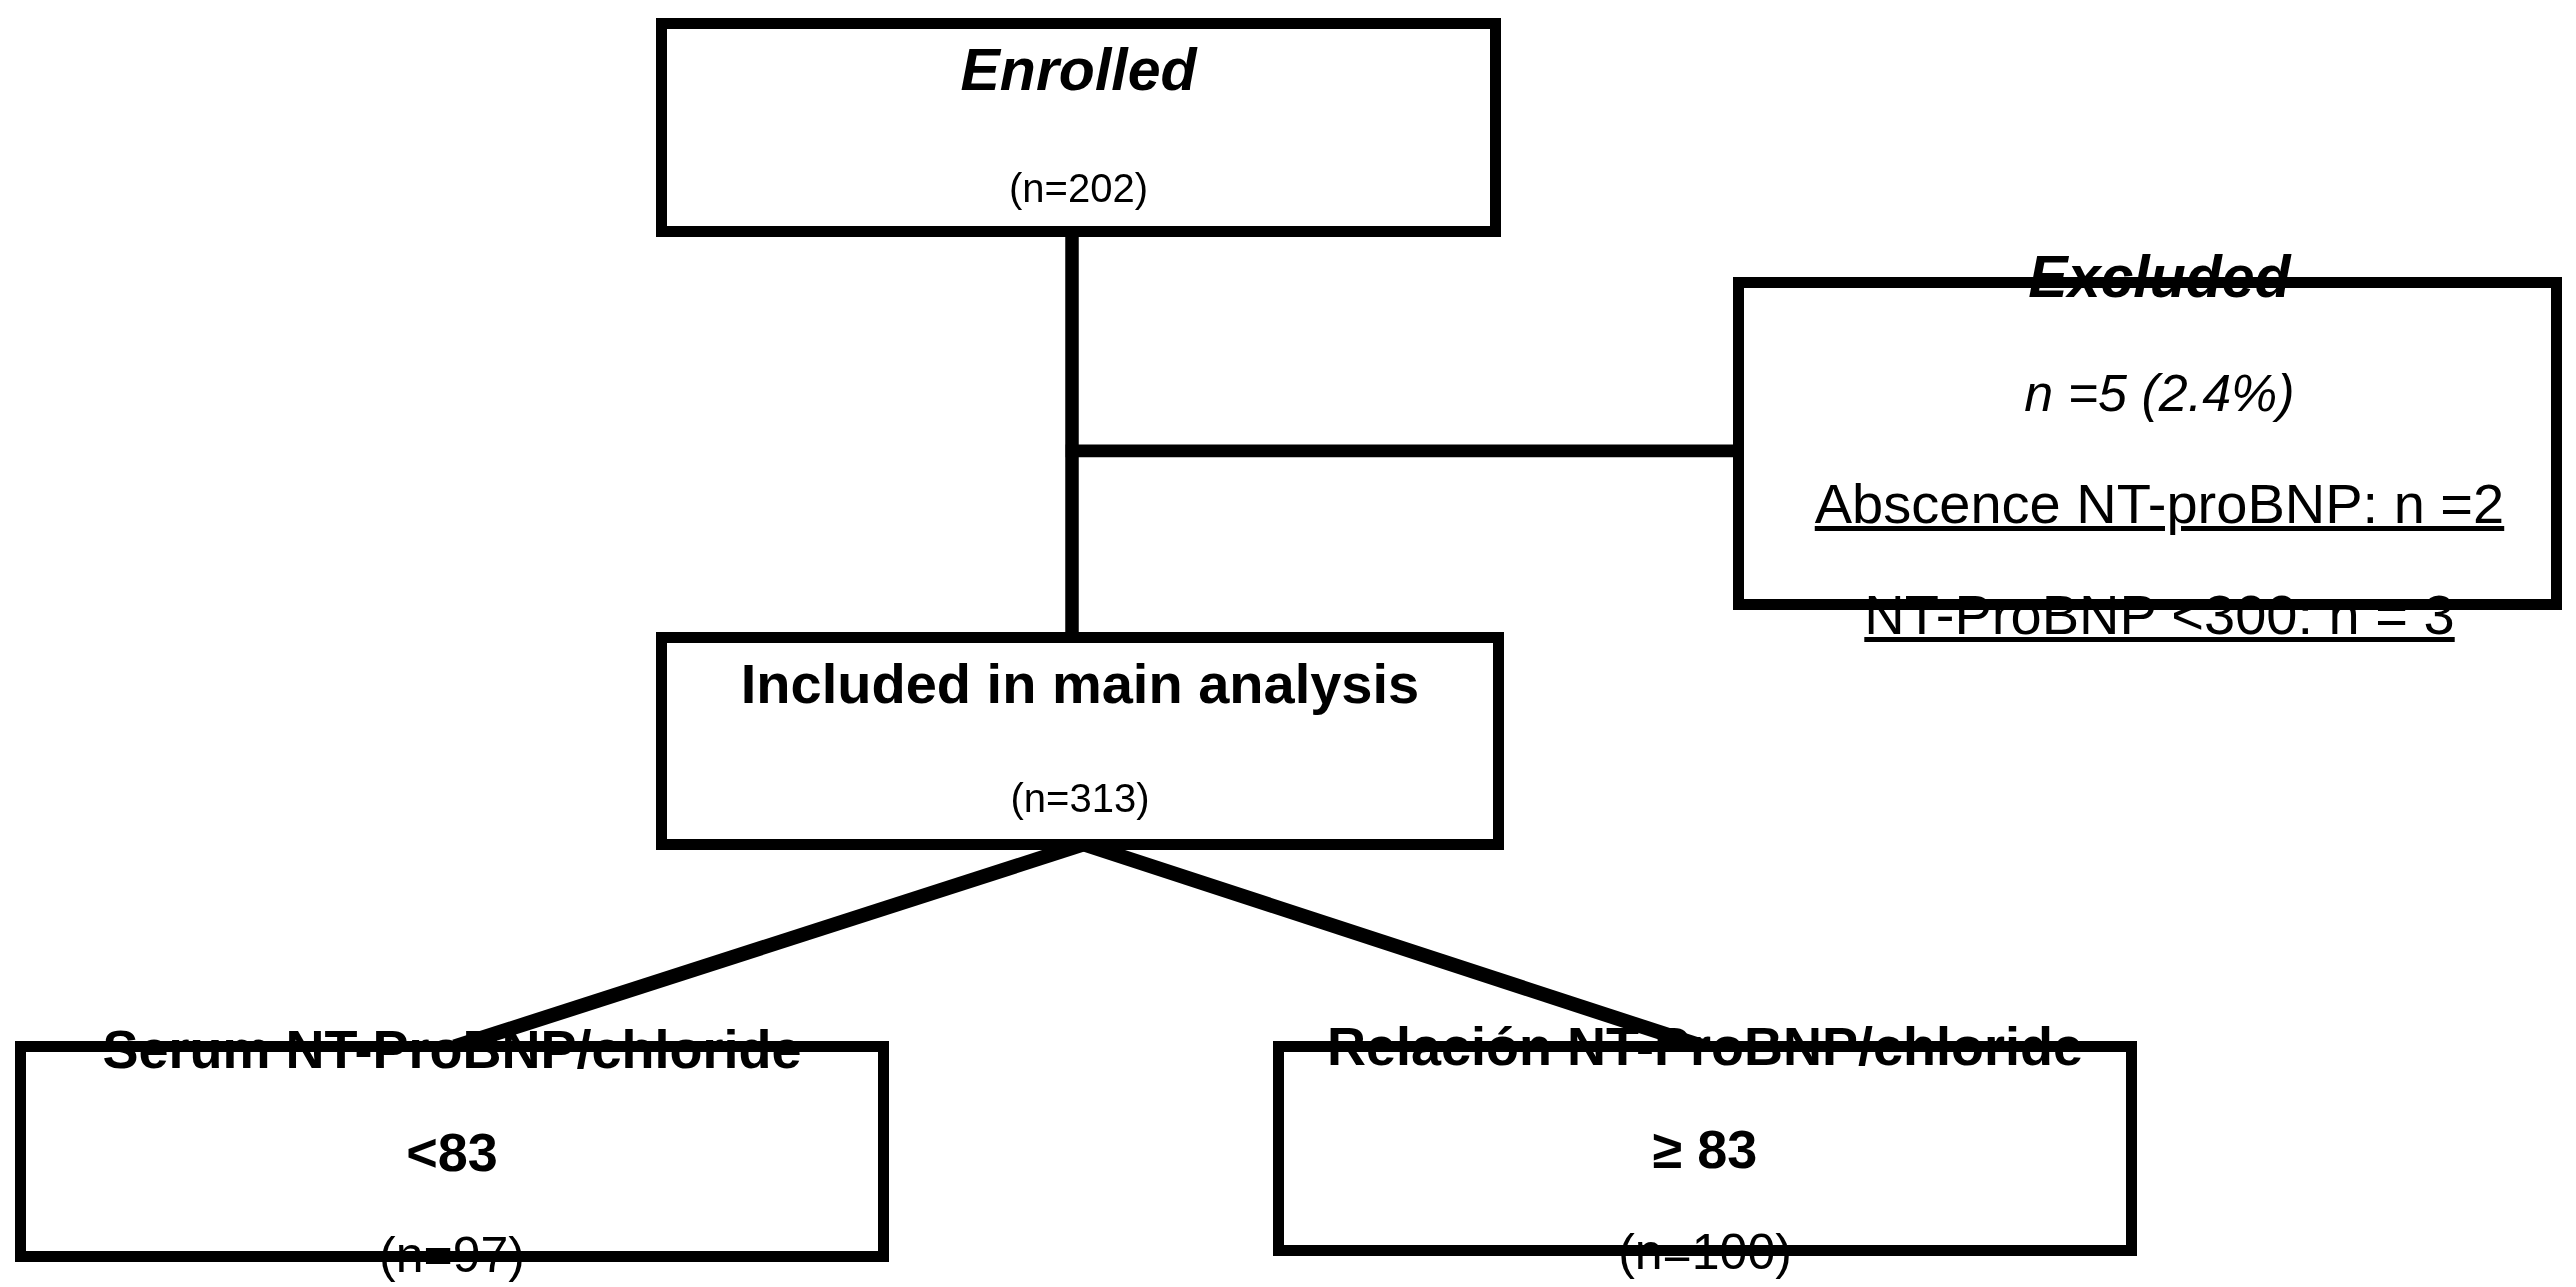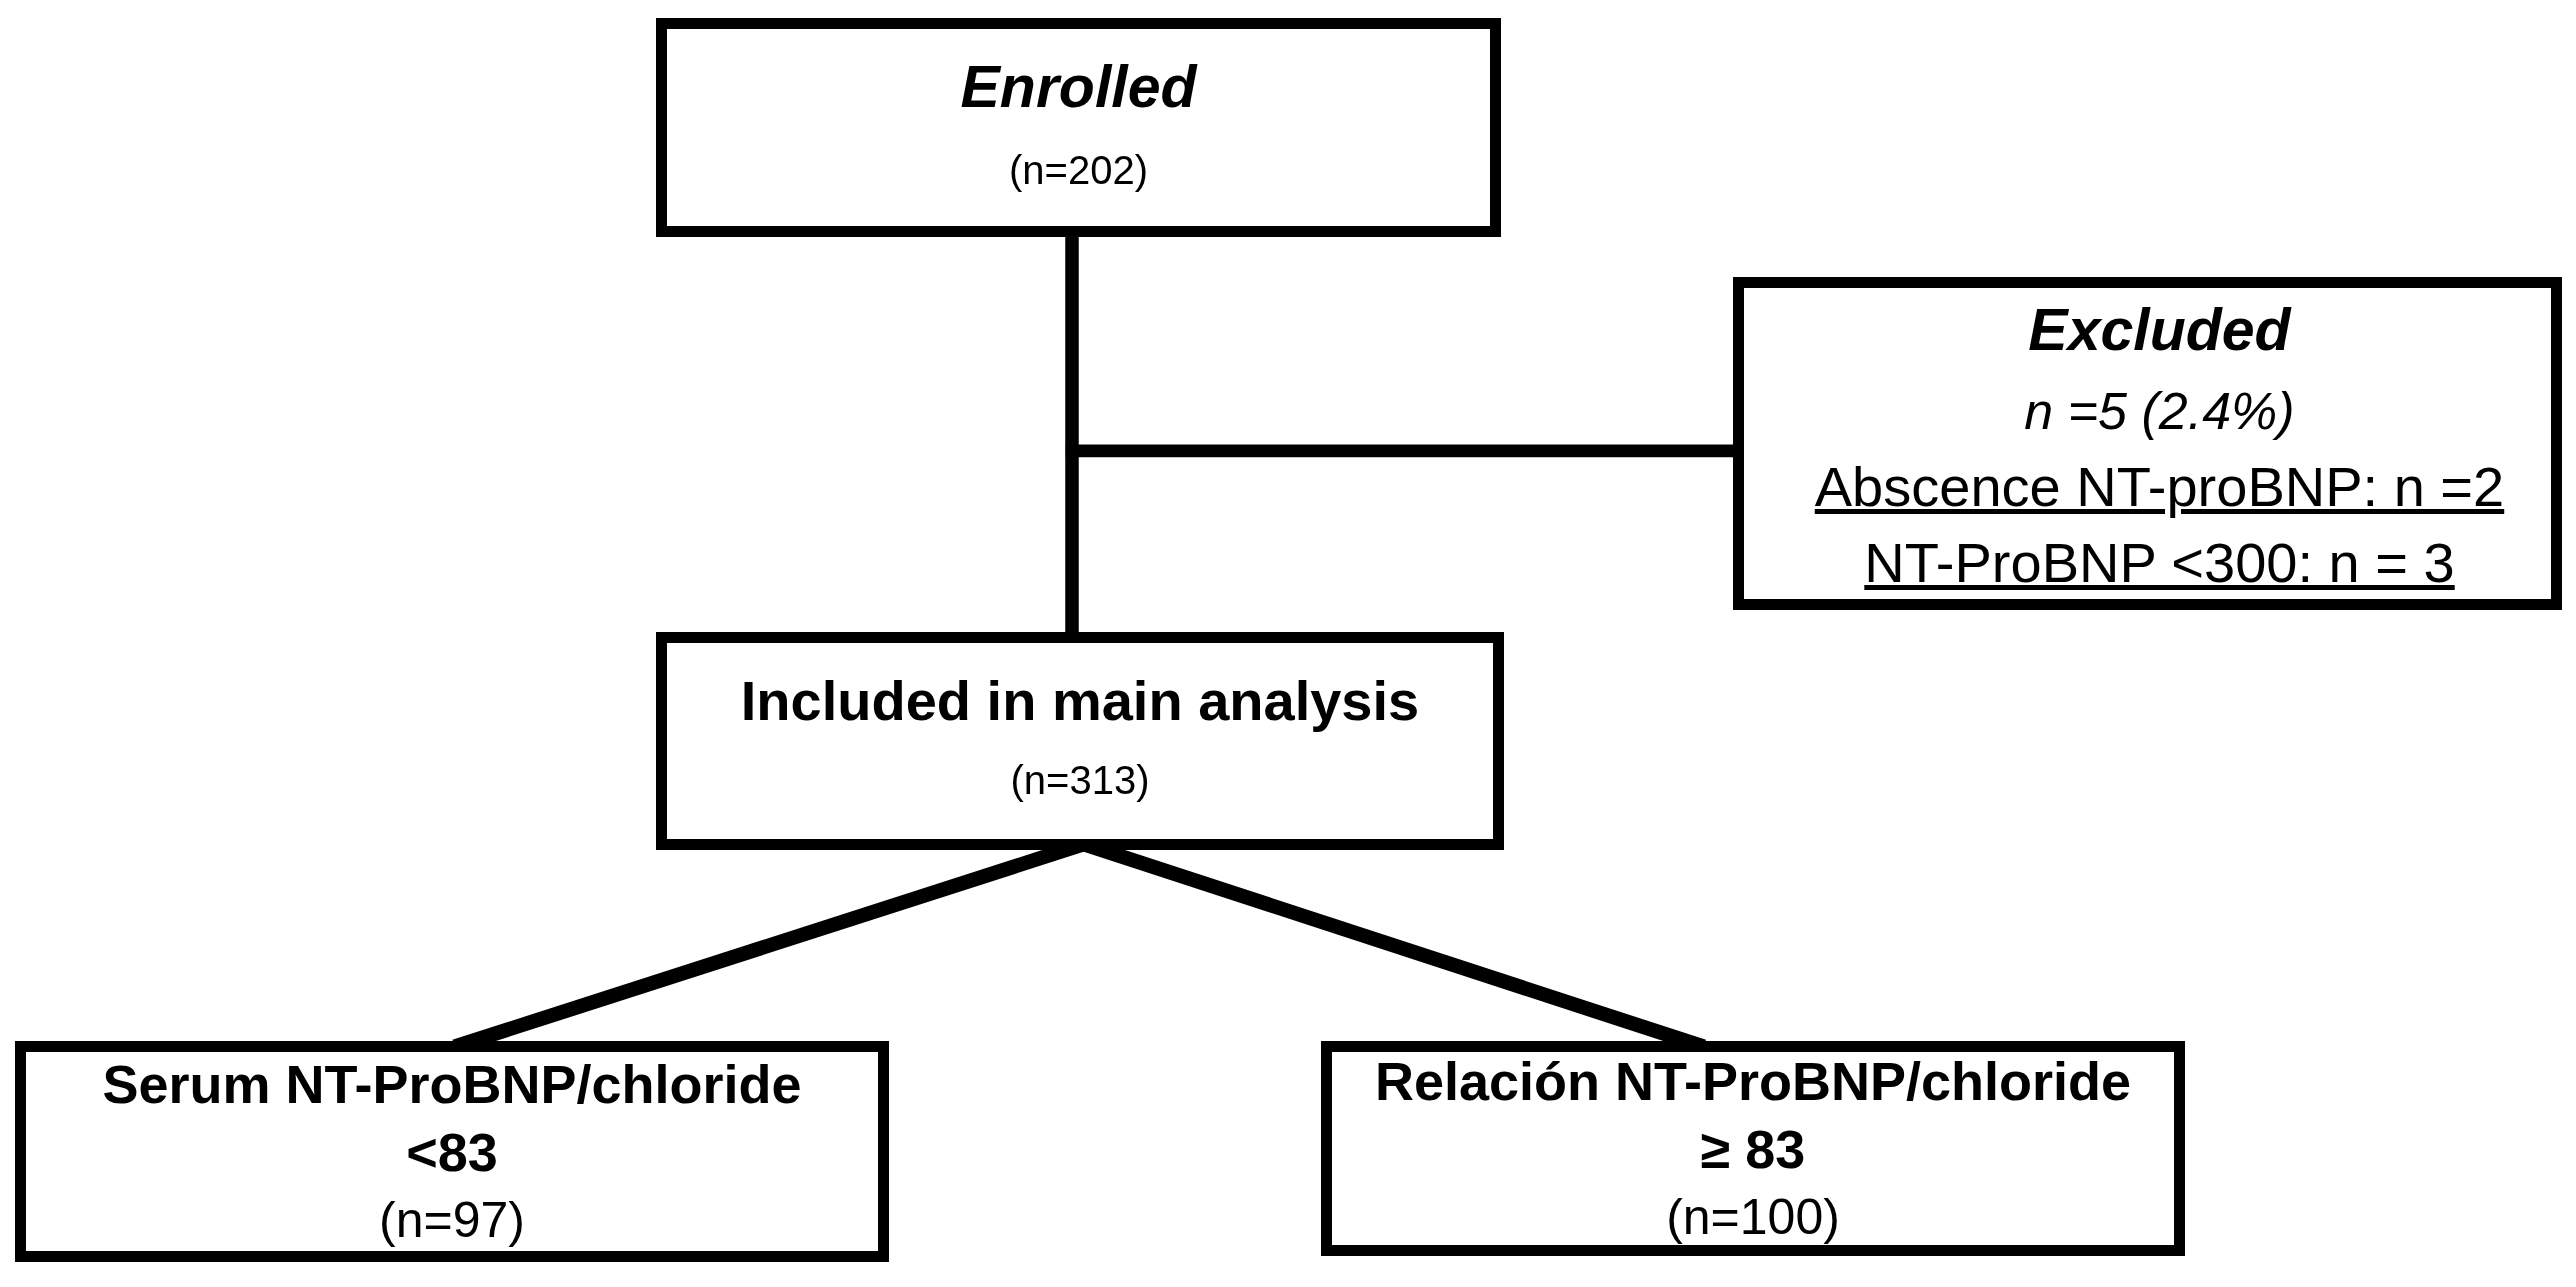--- a/index.html
+++ b/index.html
@@ -20,20 +20,21 @@
     position: absolute;
     box-sizing: border-box;
     border: 11.7px solid #000000;
     background: #ffffff;
     display: flex;
     flex-direction: column;
     justify-content: center;
     align-items: center;
     text-align: center;
     z-index: 2;
+    gap: 35px;
   }
   .line-bold-italic {
     font-weight: bold;
     font-style: italic;
     font-size: 59px;
     line-height: 86px;
   }
   .line-italic {
     font-style: italic;
     font-size: 52px;
@@ -67,21 +68,21 @@
   }
   .group-count {
     font-weight: normal;
     font-size: 50px;
     line-height: 68px;
   }
   #enrolled-box  { left: 656px;  top: 18px;   width: 845px; height: 219px; }
   #excluded-box  { left: 1733px; top: 277px;  width: 829px; height: 333px; padding-left: 24px; }
   #included-box  { left: 656px;  top: 632px;  width: 848px; height: 218px; }
   #group-low-box { left: 15px;   top: 1041px; width: 874px; height: 221px; }
-  #group-high-box{ left: 1273px; top: 1041px; width: 864px; height: 215px; margin-left: 48px; }
+  #group-high-box{ left: 1273px; top: 1041px; width: 864px; height: 215px; }
   .connector-layer {
     position: absolute;
     left: 0;
     top: 0;
     width: 2576px;
     height: 1287px;
     z-index: 1;
   }
 </style>
 </head>

